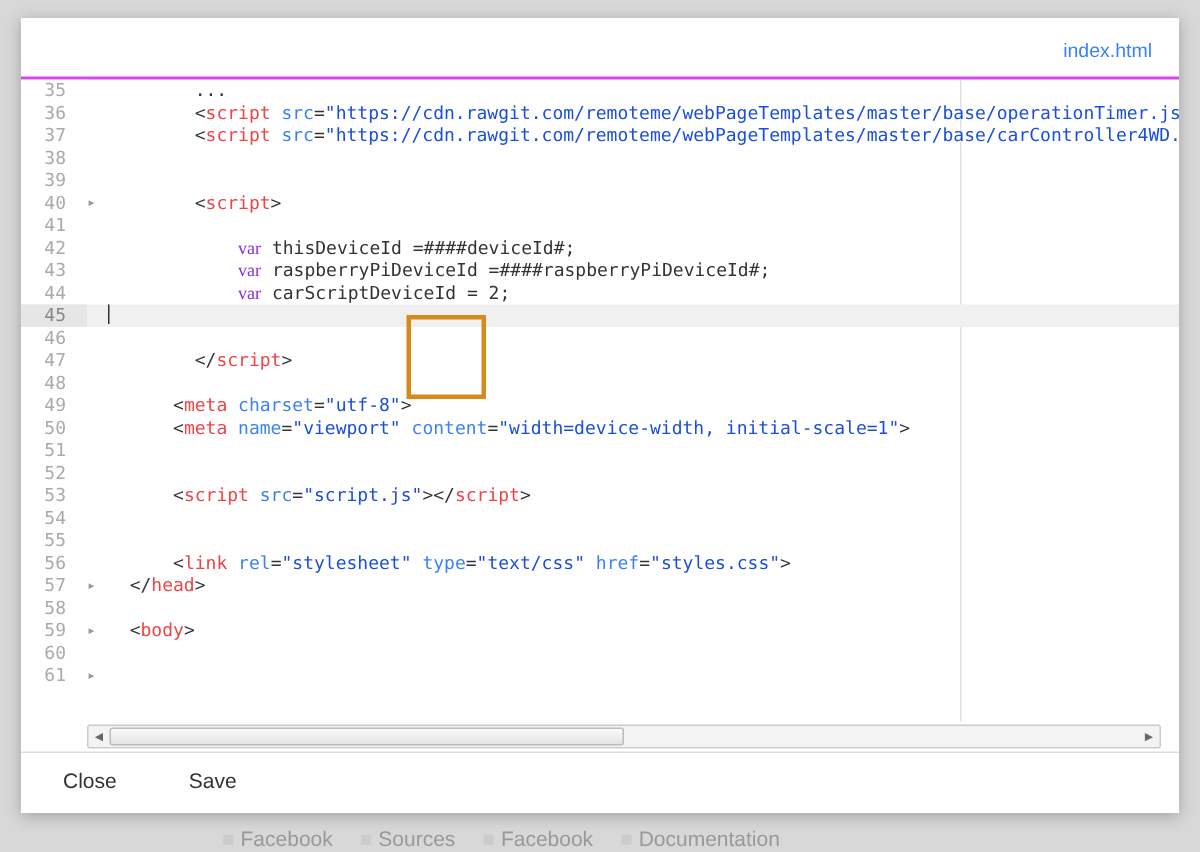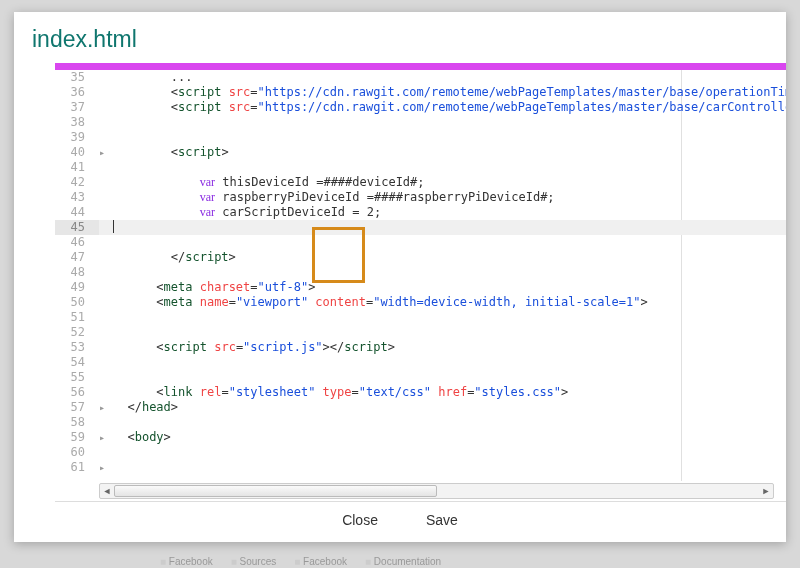--- a/index.html
+++ b/index.html
@@ -17,30 +17,30 @@
   .dialog {
     position: absolute;
     left: 14px; top: 12px;
     width: 772px; height: 530px;
     background: #fff;
     box-shadow: 0 2px 10px rgba(0,0,0,0.25);
     display: flex; flex-direction: column;
   }
   .dialog-header {
     padding: 14px 18px 10px 18px;
-    font-size: 23px;
-    color: #0f766e;
+    font-size: 13px;
+    color: #3b82f6;
+    text-align: right;
   }
   .editor-wrap {
     flex: 1 1 auto;
-    border-top: 7px solid #d946ef;
+    border-top: 2px solid #d946ef;
     border-bottom: 1px solid #ddd;
     position: relative;
     overflow: hidden;
-    margin-left: 41px;
   }
   .editor {
     position: absolute;
     left: 0; right: 0; top: 0; bottom: 20px;
     font-family: Consolas, Monaco, monospace;
     font-size: 12px;
     line-height: 15px;
     white-space: pre;
     overflow: hidden;
   }
@@ -73,22 +73,22 @@
     color: #999;
     font-size: 10px;
     line-height: 15px;
   }
   .code {
     flex: 1 1 auto;
     color: #333;
   }
   .line.active { background: #f0f0f0; }
   .line.active .gutter { background: #e6e6e6; color: #888; }
-  .tag { color: #14532d; }
-  .attr { color: #ef4444; }
+  .tag { color: #ef4444; }
+  .attr { color: #3b82f6; }
   .str { color: #1a4fdb; }
   .kw  { color: #8a2be2; font-family: Liberation Serif, serif; }
   .punc{ color: #333; }
   .txt { color: #333; }
   .cursor {
     display: inline-block;
     width: 1px; height: 13px;
     background: #333;
     vertical-align: -2px;
     margin-left: 0;
@@ -121,30 +121,30 @@
   }
   .hscroll .thumb {
     position: absolute; left: 0; top: 0;
     width: 50%; height: 12px;
     background: linear-gradient(#fafafa,#e4e4e4);
     border: 1px solid #bbb;
     border-radius: 2px;
   }
   .dialog-footer {
     padding: 10px 28px 14px;
-    display: flex; justify-content: center;
+    display: flex; justify-content: flex-start;
     gap: 48px;
     font-size: 14px;
     color: #333;
   }
   .dialog-footer span { cursor: pointer; }
   .bg-links {
     position: absolute;
-    left: 160px; bottom: 1px;
-    font-size: 10px;
+    left: 148px; bottom: 1px;
+    font-size: 14px;
     color: #999;
     display: flex; gap: 18px;
   }
   .bg-links span::before {
     content: "■ ";
     color: #ccc;
   }
 </style>
 </head>
 <body>

